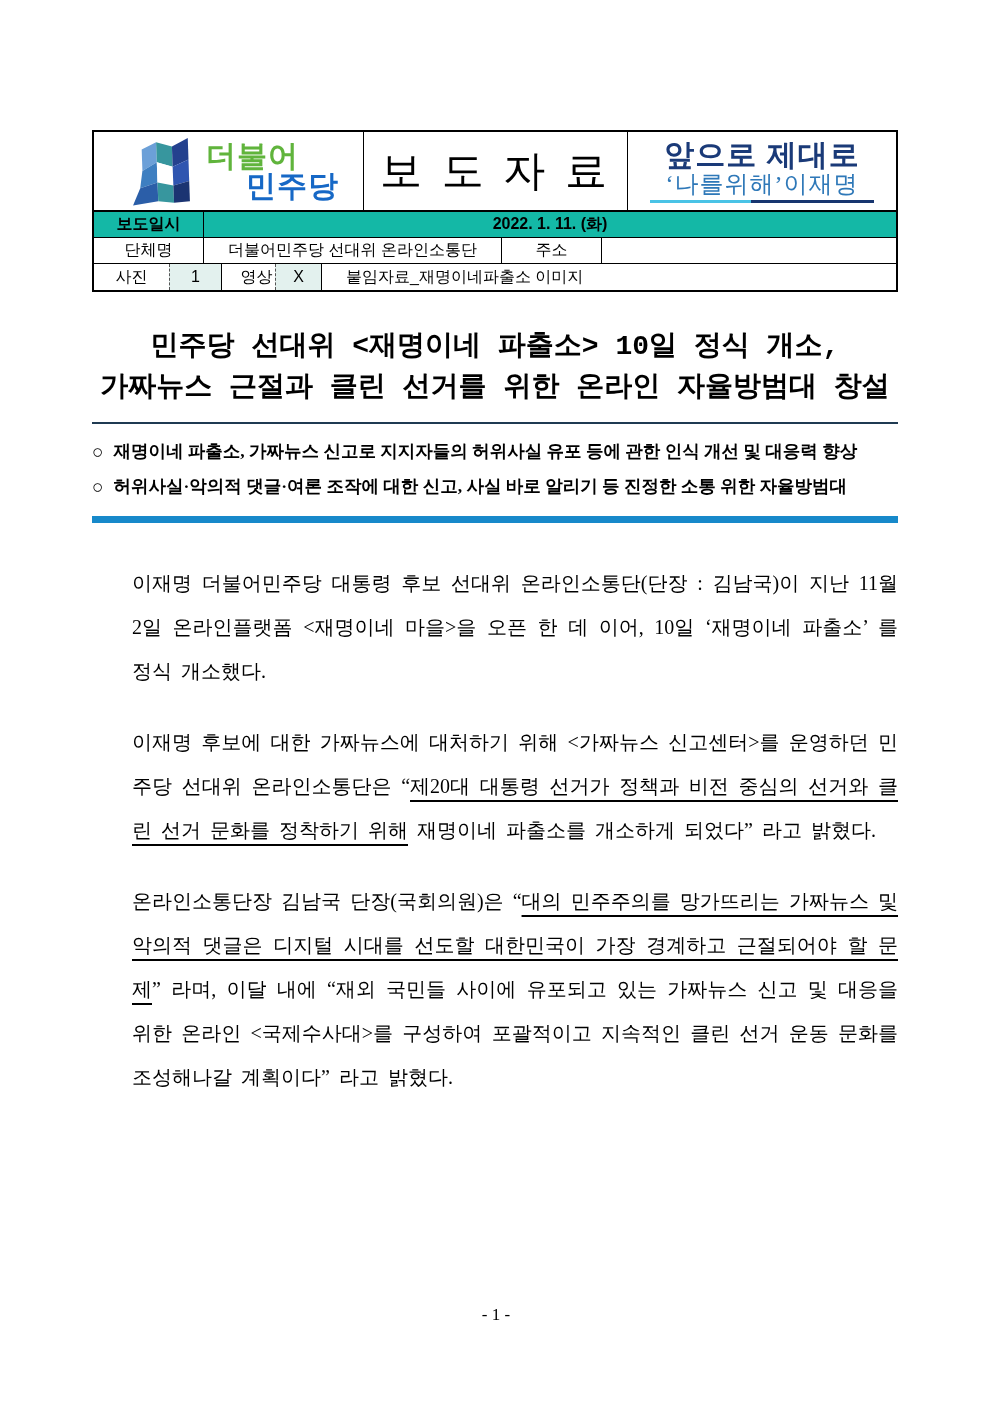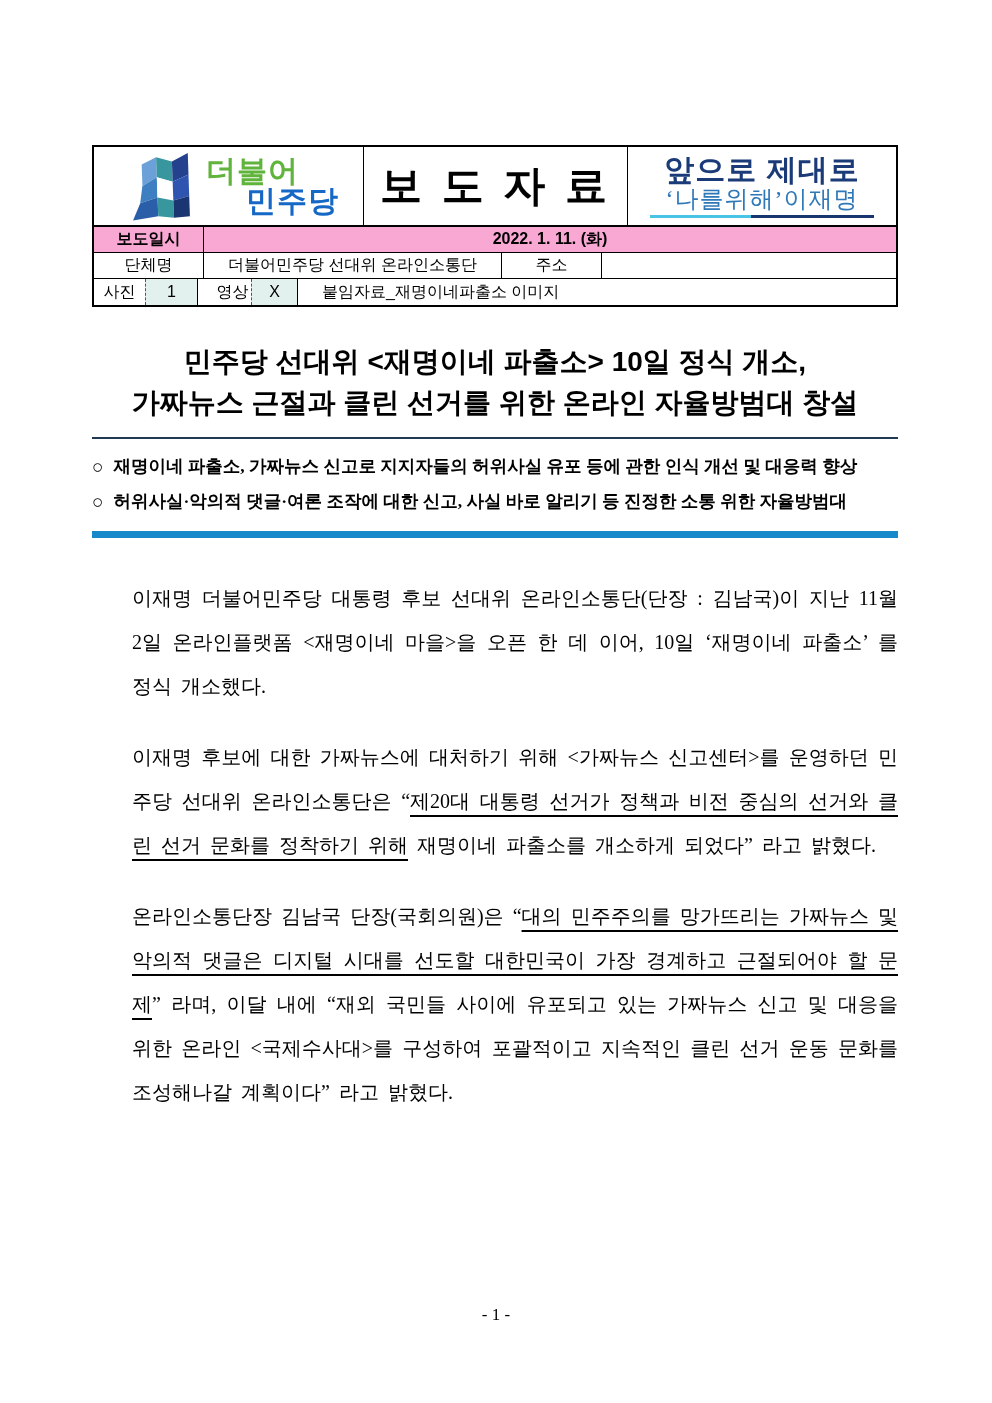--- a/index.html
+++ b/index.html
@@ -9,66 +9,66 @@
     width: 992px;
     height: 1403px;
     background: #ffffff;
     font-family: "Liberation Serif", serif;
     color: #000;
     overflow: hidden;
   }
   .content {
     position: absolute;
     left: 92px;
-    top: 145px;
+    top: 130px;
     width: 806px;
   }
 
   
   .itable { border: 2px solid #000; background: #fff; }
   .ihead { display: flex; height: 80px; border-bottom: 2px solid #000; align-items: stretch; }
   .logo-cell { width: 270px; border-right: 2px solid #000; display: flex; align-items: center; padding-left: 6px; }
   .logo-flag { width: 80px; height: 72px; flex: 0 0 auto; }
   .logo-text { font-family: "Liberation Sans", sans-serif; font-weight: bold; font-size: 30px; line-height: 30px; margin-left: 2px; }
   .logo-line1 { color: #60b43c; letter-spacing: 1px; }
   .logo-line2 { color: #1668c6; margin-left: 40px; letter-spacing: 1px; }
   .doctype-cell {
     width: 264px; border-right: 2px solid #000;
     display: flex; align-items: center; justify-content: center;
-    font-family: "Liberation Sans", sans-serif; font-weight: bold;
+    font-family: "Liberation Sans", sans-serif; font-weight: normal;
     font-size: 42px; letter-spacing: 4px; white-space: nowrap; color: #000;
   }
   .slogan-cell { flex: 1; display: flex; flex-direction: column; align-items: center; justify-content: center; text-align: right; }
   .slogan-line1 { font-family: "Liberation Sans", sans-serif; font-weight: bold; font-size: 30px; line-height: 32px; color: #1a3a78; letter-spacing: 1px; }
   .slogan-line2 { font-family: "Liberation Serif", serif; font-size: 24px; line-height: 26px; color: #2e78b8; letter-spacing: 1px; }
   .slogan-underline { display: flex; width: 224px; height: 3px; margin-top: 3px; }
   .slogan-underline .left { width: 45%; background: #49c3e6; }
   .slogan-underline .right { width: 55%; background: #17356f; }
 
   .irow { display: flex; height: 26px; border-bottom: 1px solid #000; font-family: "Liberation Sans", sans-serif; font-size: 16px; align-items: stretch; }
   .irow:last-child { border-bottom: none; }
   .icell { display: flex; align-items: center; justify-content: center; border-right: 1px solid #000; overflow: hidden; white-space: nowrap; }
   .icell:last-child { border-right: none; }
   .c-label { width: 110px; }
   .c-val1 { width: 298px; }
   .c-label2 { width: 100px; }
   .c-val2 { flex: 1; }
-  .row-date { background: #f9a8d4; font-weight: bold; }
+  .row-date { background: #14b8a6; font-weight: bold; }
   .row-date .c-dateval { flex: 1; display: flex; align-items: center; justify-content: center; border-right: none; }
-  .c-photo { width: 52px; }
+  .c-photo { width: 76px; }
   .c-photo-val { width: 53px; background: #e3f1ee; border-left: 1px dashed #555; margin-left: -1px; }
   .c-video { width: 54px; padding-left: 16px; }
   .c-video-val { width: 47px; background: #e3f1ee; border-left: 1px dashed #555; margin-left: -1px; }
   .c-note { flex: 1; justify-content: flex-start; padding-left: 24px; }
 
   
   .doc-title {
     margin-top: 34px;
     text-align: center;
-    font-family: Liberation Sans, sans-serif;
+    font-family: Liberation Mono, monospace;
     font-weight: bold;
     font-size: 28px;
     line-height: 41px;
     color: #000;
   }
 
   
   .rule-dark { height: 2px; background: #1f3a52; margin-top: 14px; }
   .highlights { padding: 10px 0 12px 0; }
   .hl-item { display: flex; gap: 10px; align-items: flex-start; font-weight: bold; font-size: 17.5px; line-height: 35px; font-family: "Liberation Serif", serif; white-space: nowrap; }

